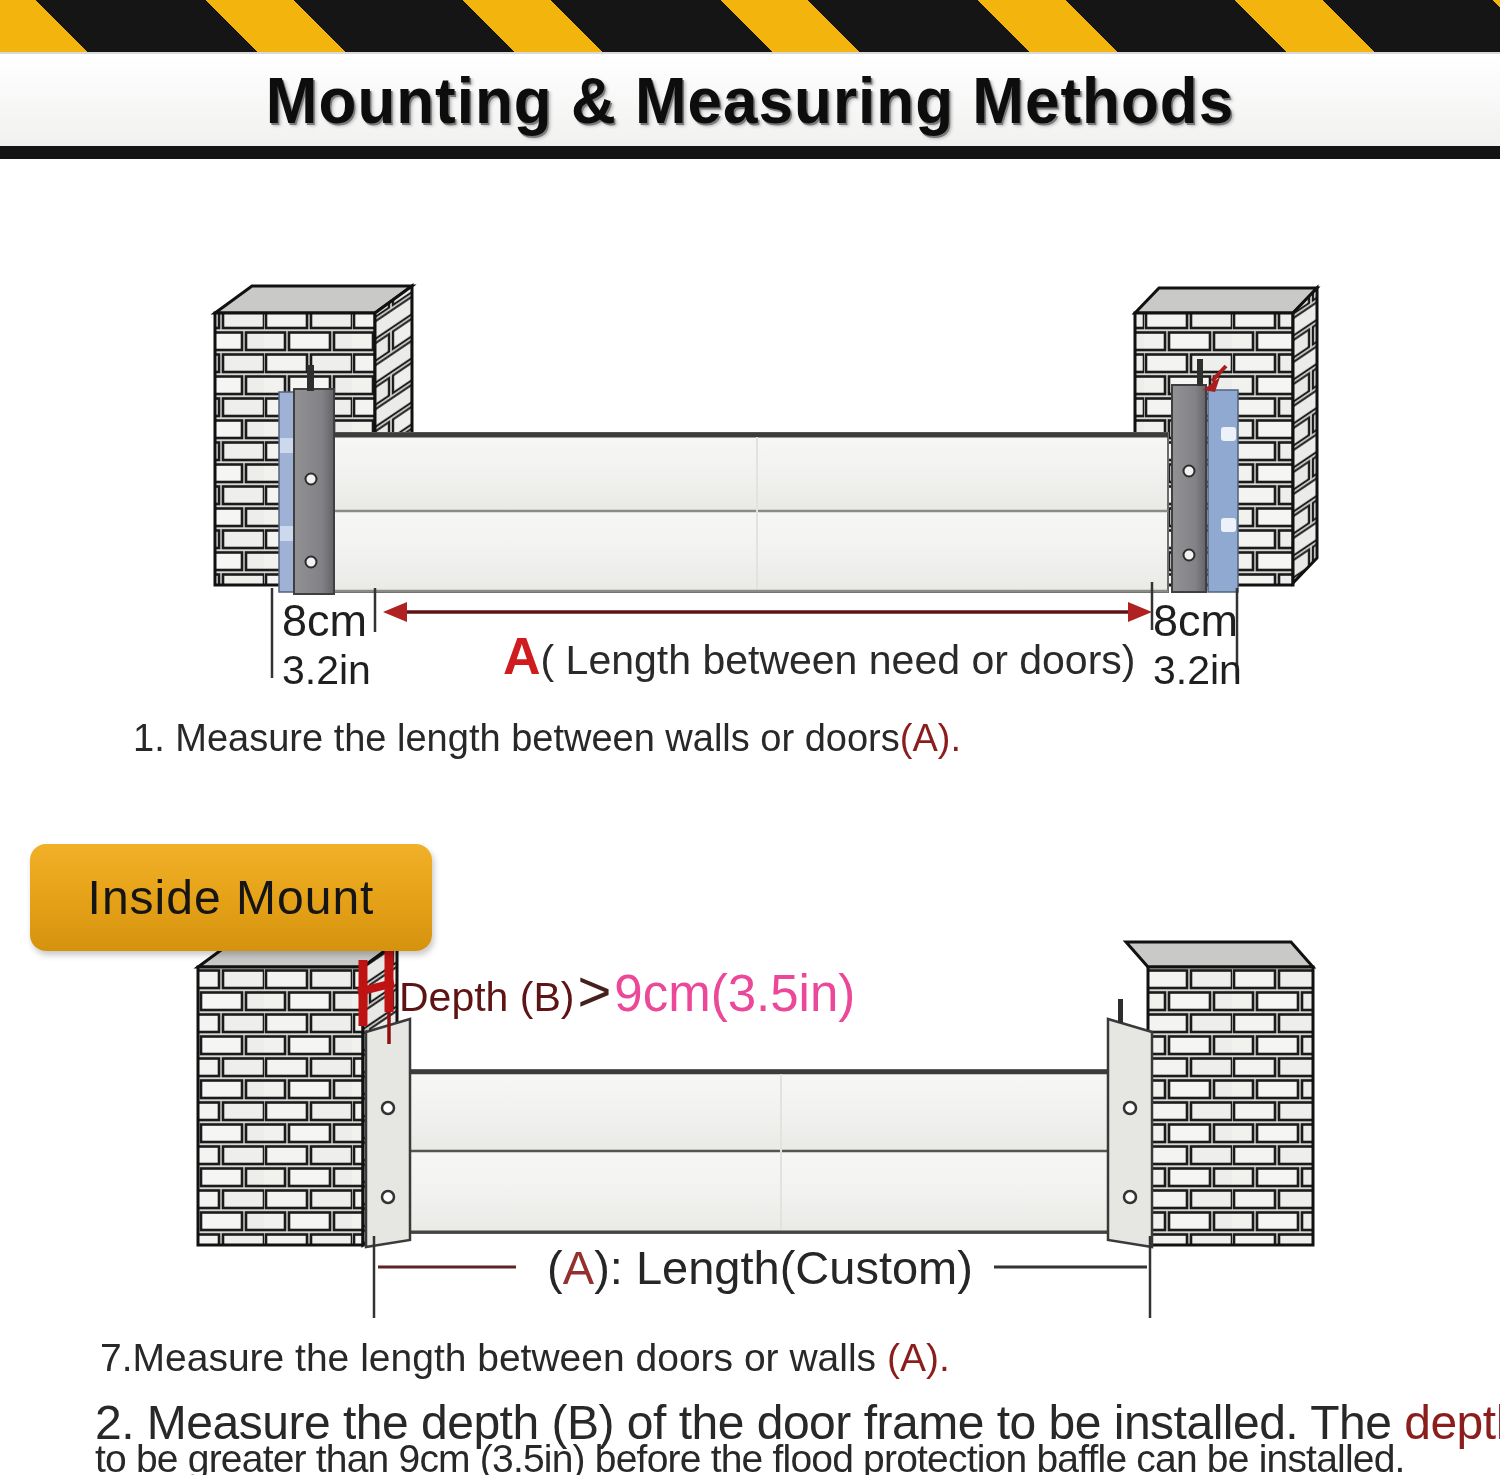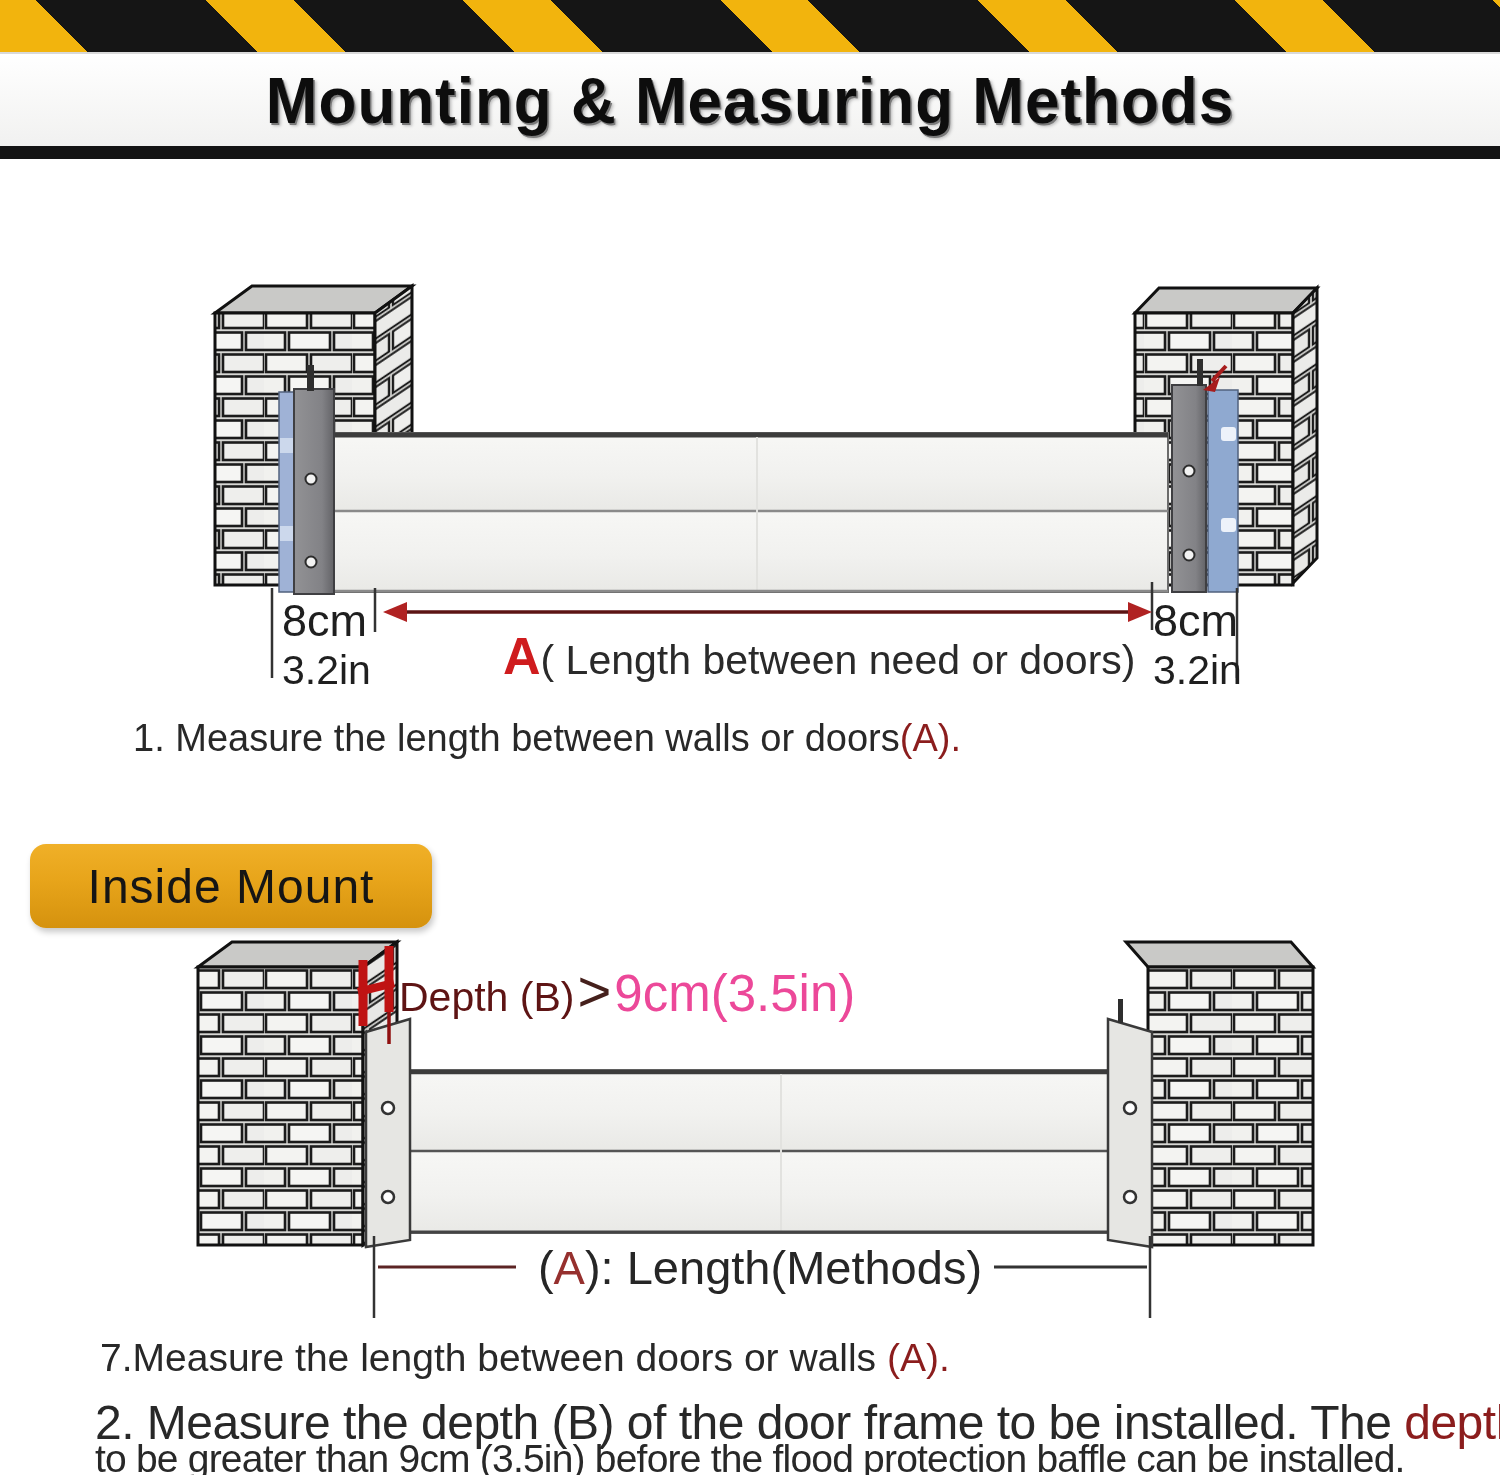--- a/index.html
+++ b/index.html
@@ -27,21 +27,21 @@
   }
   .black-bar { position:absolute; left:0; top:146px; width:1500px; height:13px; background:#141414; }
   
   .badge {
     position:absolute; display:flex; align-items:center; justify-content:center;
     background:linear-gradient(180deg,#f0b028 0%, #e7a41a 45%, #d5920e 100%);
     border-radius:16px; box-shadow:2px 4px 6px rgba(0,0,0,.22);
     font-size:48px; color:#151515; letter-spacing:1px;
   }
   .badge-outside { left:30px; top:194px;  width:398px; height:85px; }
-  .badge-inside  { left:30px; top:844px;  width:402px; height:84px; }
+  .badge-inside  { left:30px; top:844px;  width:402px; height:107px; }
   
   .diagram-svg { position:absolute; left:0; top:0; width:1500px; height:1475px; }
   
   .dim { position:absolute; color:#1f1f1f; line-height:1.05; }
   .dim .cm { font-size:45px; }
   .dim .in { font-size:41px; margin-top:5px; }
   .dim-left  { left:282px;  top:597px; }
   .dim-right { left:1153px; top:597px; }
   .a-label { position:absolute; left:503px; top:626px; display:flex; align-items:baseline; white-space:nowrap; }
   .a-label .a-red  { font-size:52px; font-weight:bold; color:#cf1c1e; }
@@ -237,21 +237,21 @@
       <span>1. Measure the length between walls or doors</span><span class="hl">(A).</span>
     </div>
   </div>
 
   <div class="depth-label">
     <span class="d-name">Depth (B) </span>
     <span class="d-gt">&gt;</span>
     <span class="d-value">9cm(3.5in)</span>
   </div>
   <div class="length-label">
-    <span>(</span><span class="a-mid">A</span><span>): Length(Methods)</span>
+    <span>(</span><span class="a-mid">A</span><span>): Length(Custom)</span>
   </div>
   <div class="steps-inside">
     <div class="si-step1">
       <span>7.Measure the length between doors or walls </span><span class="hl">(A).</span>
     </div>
     <div class="si-step2-l1">
       <span>2. Measure the depth (B) of the door frame to be installed. The </span><span class="hl">depth (B)</span><span> needs</span>
     </div>
     <div class="si-step2-l2">to be greater than 9cm (3.5in) before the flood protection baffle can be installed.</div>
   </div>

